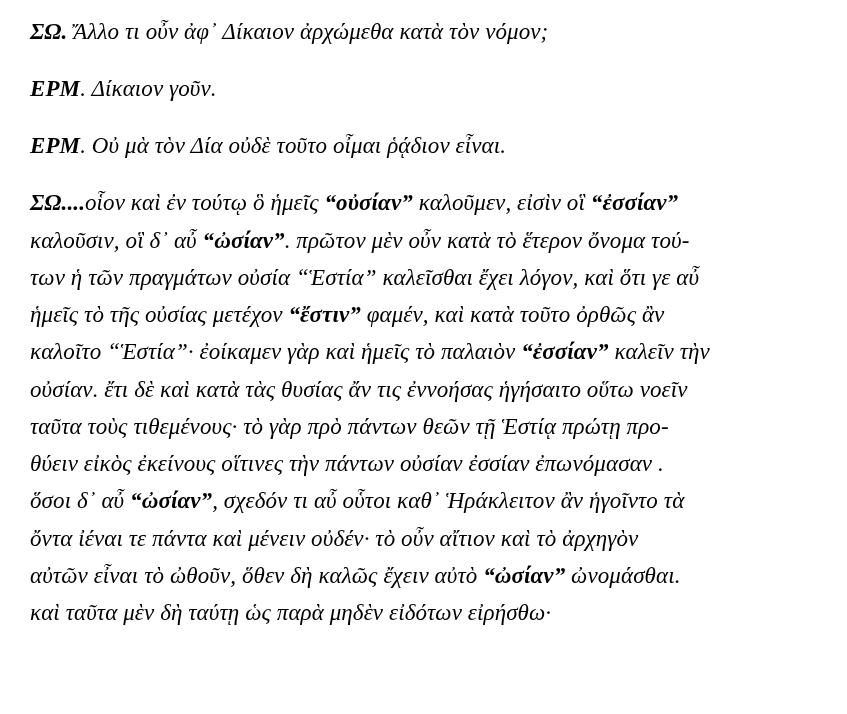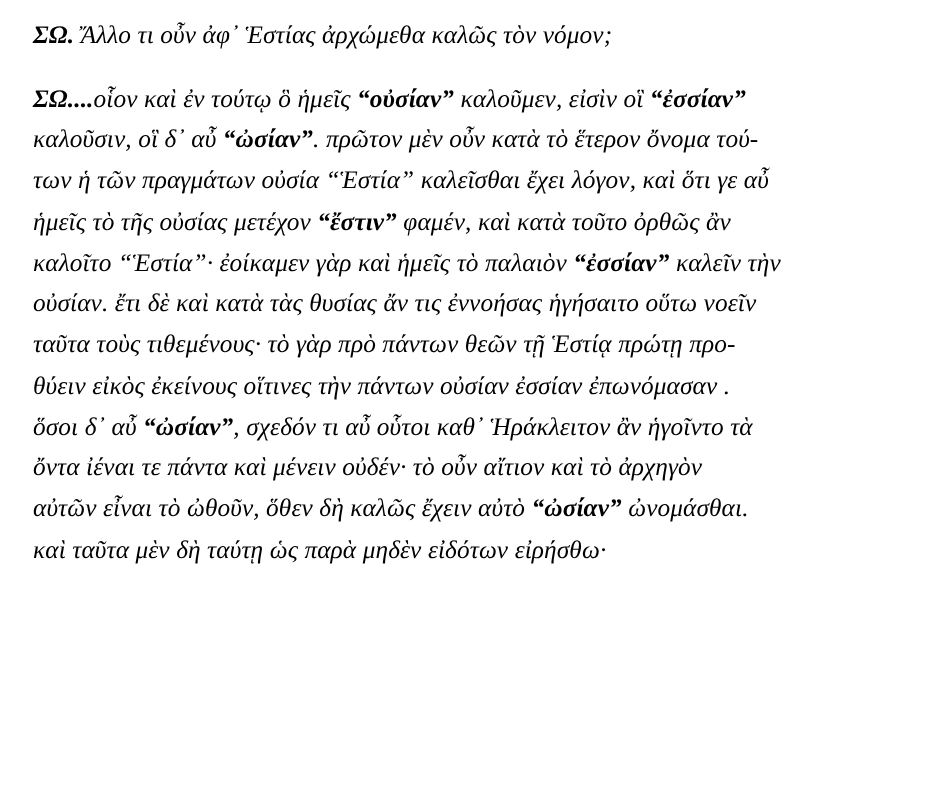--- a/index.html
+++ b/index.html
@@ -41,23 +41,29 @@
     font-style: italic;
   }
   .line { display: block; }
 </style>
 </head>
 <body>
 
 <div class="page">
 
   <p class="para">
-    <span class="speaker">ΣΩ.</span><span> Ἄλλο τι οὖν ἀφ᾽ Ἑστίας ἀρχώμεθα καλῶς τὸν νόμον;</span>
+    <span class="speaker">ΣΩ.</span><span> Ἄλλο τι οὖν ἀφ᾽ Δίκαιον ἀρχώμεθα κατὰ τὸν νόμον;</span>
+  </p>
+
+  <p class="para">
+    <span class="speaker">ΕΡΜ</span><span>. Δίκαιον γοῦν.</span>
   </p>
 
 
-
+  <p class="para">
+    <span class="speaker">ΕΡΜ</span><span>. Οὐ μὰ τὸν Δία οὐδὲ τοῦτο οἶμαι ῥᾴδιον εἶναι.</span>
+  </p>
 
   <div class="para block">
     <span class="speaker">ΣΩ....</span><span id="main-lines"><span class=""><span>οἷον καὶ ἐν τούτῳ ὃ ἡμεῖς </span><span class="quoted">“οὐσίαν”</span><span> καλοῦμεν, εἰσὶν οἳ </span><span class="quoted">“ἐσσίαν”</span></span><span class="line"><span>καλοῦσιν, οἳ δ᾽ αὖ </span><span class="quoted">“ὠσίαν”</span><span>. πρῶτον μὲν οὖν κατὰ τὸ ἕτερον ὄνομα τού-</span></span><span class="line"><span>των ἡ τῶν πραγμάτων οὐσία “Ἑστία” καλεῖσθαι ἔχει λόγον, καὶ ὅτι γε αὖ</span></span><span class="line"><span>ἡμεῖς  τὸ τῆς οὐσίας μετέχον </span><span class="quoted">“ἔστιν”</span><span> φαμέν, καὶ κατὰ τοῦτο ὀρθῶς ἂν</span></span><span class="line"><span>καλοῖτο “Ἑστία”· ἐοίκαμεν γὰρ καὶ ἡμεῖς τὸ παλαιὸν </span><span class="quoted">“ἐσσίαν”</span><span> καλεῖν τὴν</span></span><span class="line"><span>οὐσίαν. ἔτι δὲ καὶ κατὰ τὰς θυσίας ἄν τις ἐννοήσας ἡγήσαιτο οὕτω νοεῖν</span></span><span class="line"><span>ταῦτα τοὺς τιθεμένους· τὸ γὰρ πρὸ πάντων θεῶν τῇ  Ἑστίᾳ πρώτῃ προ-</span></span><span class="line"><span>θύειν εἰκὸς ἐκείνους οἵτινες τὴν πάντων οὐσίαν ἐσσίαν ἐπωνόμασαν .</span></span><span class="line"><span>ὅσοι δ᾽ αὖ </span><span class="quoted">“ὠσίαν”</span><span>, σχεδόν τι αὖ οὗτοι καθ᾽ Ἡράκλειτον ἂν ἡγοῖντο τὰ</span></span><span class="line"><span>ὄντα ἰέναι τε πάντα καὶ μένειν οὐδέν· τὸ οὖν αἴτιον καὶ τὸ ἀρχηγὸν</span></span><span class="line"><span>αὐτῶν εἶναι τὸ ὠθοῦν, ὅθεν δὴ καλῶς ἔχειν αὐτὸ </span><span class="quoted">“ὠσίαν”</span><span> ὠνομάσθαι.</span></span><span class="line"><span>καὶ ταῦτα  μὲν δὴ  ταύτῃ ὡς παρὰ μηδὲν εἰδότων εἰρήσθω·</span></span></span>
   </div>
 
 </div>
 
 </body></html>

